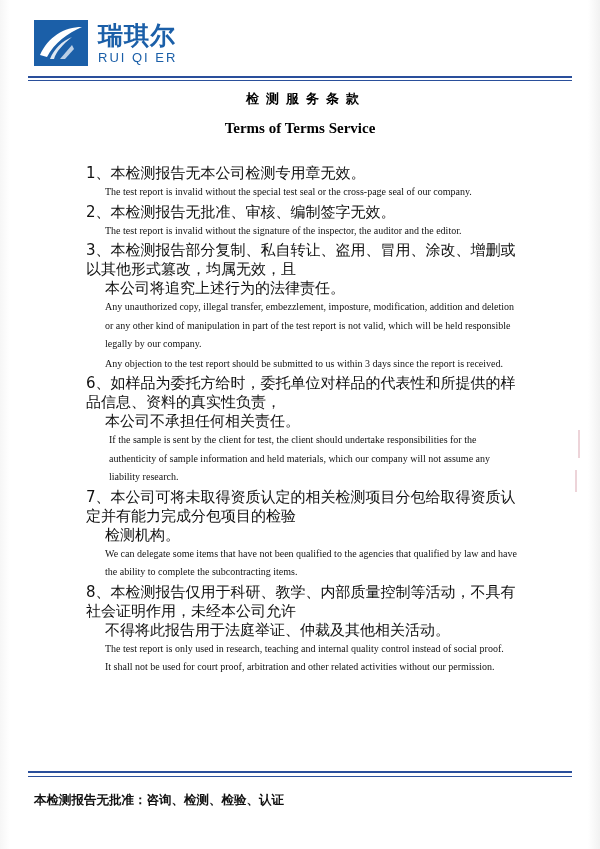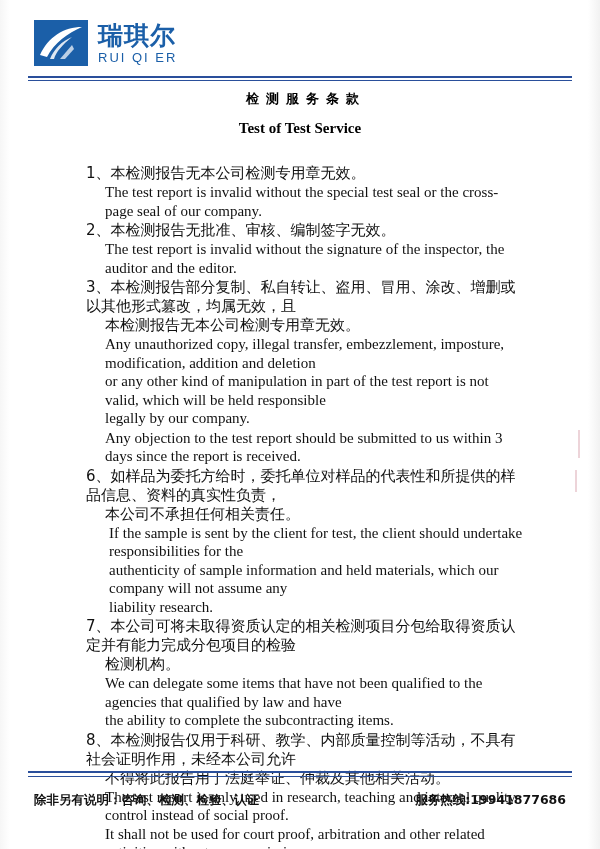--- a/index.html
+++ b/index.html
@@ -125,21 +125,21 @@
     font-size: 15px;
     line-height: 19px;
     color: #111;
     text-indent: 0;
   }
   .line-cn.indent {
     padding-left: 19px;
   }
   .line-en {
     font-family: "Liberation Serif", serif;
-    font-size: 15px;
+    font-size: 10px;
     line-height: 18.5px;
     color: #111;
     padding-left: 19px;
   }
   .line-en.extra {
     padding-left: 23px;
   }
 
   
   .footer-rule {
@@ -215,37 +215,37 @@
       <div class="logo-text">
         <div class="logo-cn">瑞琪尔</div>
         <div class="logo-en">RUI QI ER</div>
       </div>
     </div>
   </div>
   <div class="header-rule"></div>
   <div class="header-rule2"></div>
 
   <div class="title-cn">检测服务条款</div>
-  <div class="title-en">Test of Test Service</div>
+  <div class="title-en">Terms of Terms Service</div>
 
   <div class="content">
 
     <div class="clause">
       <div class="line-cn">1、本检测报告无本公司检测专用章无效。</div>
       <div class="line-en">The test report is invalid without the special test seal or the cross-page seal of our company.</div>
     </div>
 
     <div class="clause">
       <div class="line-cn">2、本检测报告无批准、审核、编制签字无效。</div>
       <div class="line-en">The test report is invalid without the signature of the inspector, the auditor and the editor.</div>
     </div>
 
     <div class="clause">
       <div class="line-cn">3、本检测报告部分复制、私自转让、盗用、冒用、涂改、增删或以其他形式篡改，均属无效，且</div>
-      <div class="line-cn indent">本检测报告无本公司检测专用章无效。</div>
+      <div class="line-cn indent">本公司将追究上述行为的法律责任。</div>
       <div class="line-en">Any unauthorized copy, illegal transfer, embezzlement, imposture, modification, addition and deletion</div>
       <div class="line-en">or any other kind of manipulation in part of the test report is not valid, which will be held responsible</div>
       <div class="line-en">legally by our company.</div>
     </div>
 
 
     <div class="clause">
       <div class="line-en">Any objection to the test report should be submitted to us within 3 days since the report is received.</div>
     </div>
 
@@ -272,17 +272,16 @@
     </div>
 
   </div>
 
   <div class="scan-mark a"></div>
   <div class="scan-mark b"></div>
 
   <div class="footer-rule"></div>
   <div class="footer-rule2"></div>
   <div class="footer">
-    <div class="footer-left">除非另有说明：咨询、检测、检验、认证</div>
-    <div class="footer-right">服务热线:19941877686</div>
+    <div class="footer-left">本检测报告无批准：咨询、检测、检验、认证</div>
   </div>
 
 </div>
 
 </body></html>

